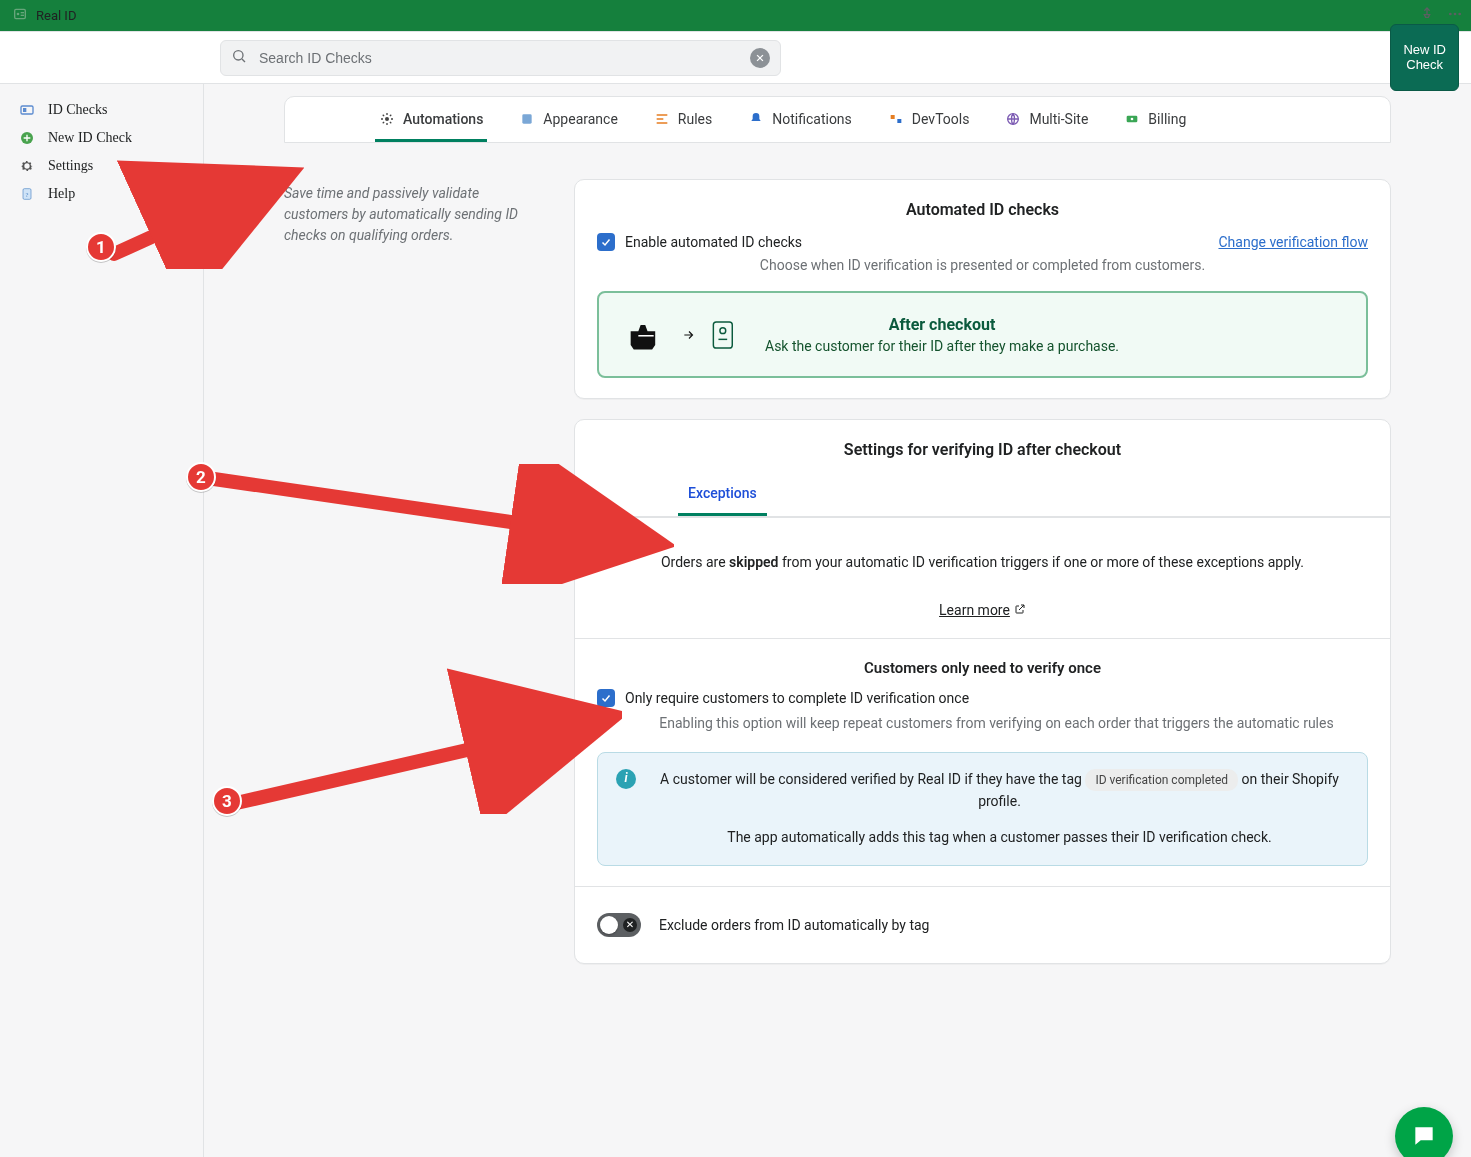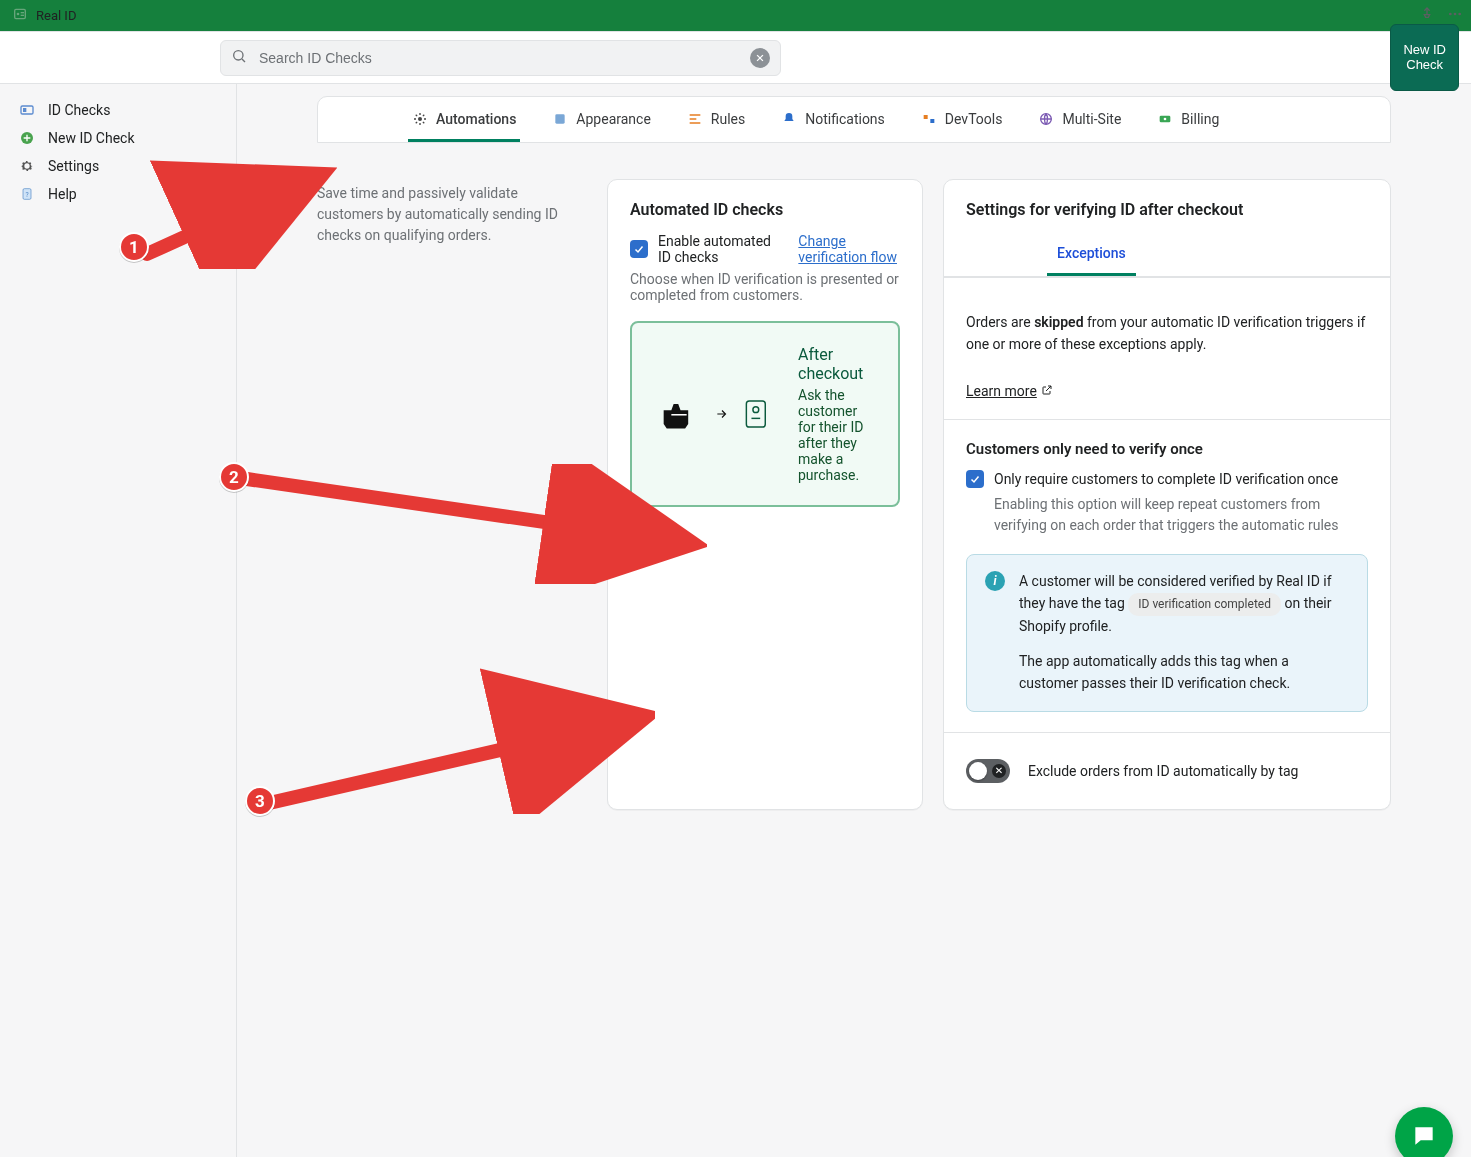--- a/index.html
+++ b/index.html
@@ -82,24 +82,25 @@
     min-width:66px;
     cursor:pointer;
   }
 
   
   .app{
     display:flex;
     min-height:calc(100vh - 84px);
   }
   .sidebar{
-    width:237px;
+    width:204px;
     border-right:1px solid var(--border);
     padding:12px 10px;
     background:var(--bg);
+    font-family:Liberation Serif, serif;
   }
   .side-item{
     display:flex;align-items:center;gap:12px;
     padding:6px 8px;border-radius:6px;font-size:14px;color:#202223;
     cursor:pointer;
   }
   .side-item .glyph{width:18px;display:flex;justify-content:center;}
   .side-item .glyph svg{width:16px;height:16px;}
 
   .main{
@@ -134,23 +135,23 @@
   .content{
     display:flex;
     gap:40px;
     padding:36px 80px 0 80px;
   }
   .intro{
     width:250px;
     padding-top:4px;
   }
   .intro h2{font-size:17px;font-weight:600;margin:0 0 14px 0;line-height:1.35;}
-  .intro p{font-size:14px;color:var(--muted);margin:0;line-height:1.5;}
-
-  .stack{flex:1;display:flex;flex-direction:row;gap:20px;}
+  .intro p{font-size:14px;color:var(--muted);margin:0;line-height:1.5;font-style:italic;}
+
+  .stack{flex:1;display:flex;flex-direction:column;gap:20px;text-align:center;}
 
   .card{
     background:var(--panel);
     border:1px solid var(--border);
     border-radius:10px;
     box-shadow:0 1px 0 rgba(0,0,0,0.03);
   }
   .card-pad{padding:20px 22px;}
   .card h3{font-size:16px;font-weight:600;margin:0 0 14px 0;}
 
@@ -167,21 +168,21 @@
 
   .flow-box{
     margin-top:18px;
     border:2px solid #7bbf9a;
     border-radius:8px;
     background:var(--green-bg);
     padding:22px 24px;
     display:flex;align-items:center;gap:24px;
   }
   .flow-box .picto{display:flex;align-items:center;gap:10px;}
-  .flow-box h4{margin:0 0 4px 0;font-size:16px;font-weight:400;color:#0b5a3d;}
+  .flow-box h4{margin:0 0 4px 0;font-size:16px;font-weight:700;color:#0b5a3d;}
   .flow-box p{margin:0;color:#14532d;font-size:14px;}
 
   
   .subtabs{
     display:flex;gap:10px;
     border-bottom:1px solid var(--border);
     padding:0 22px;
     margin-top:10px;
   }
   .subtab{

